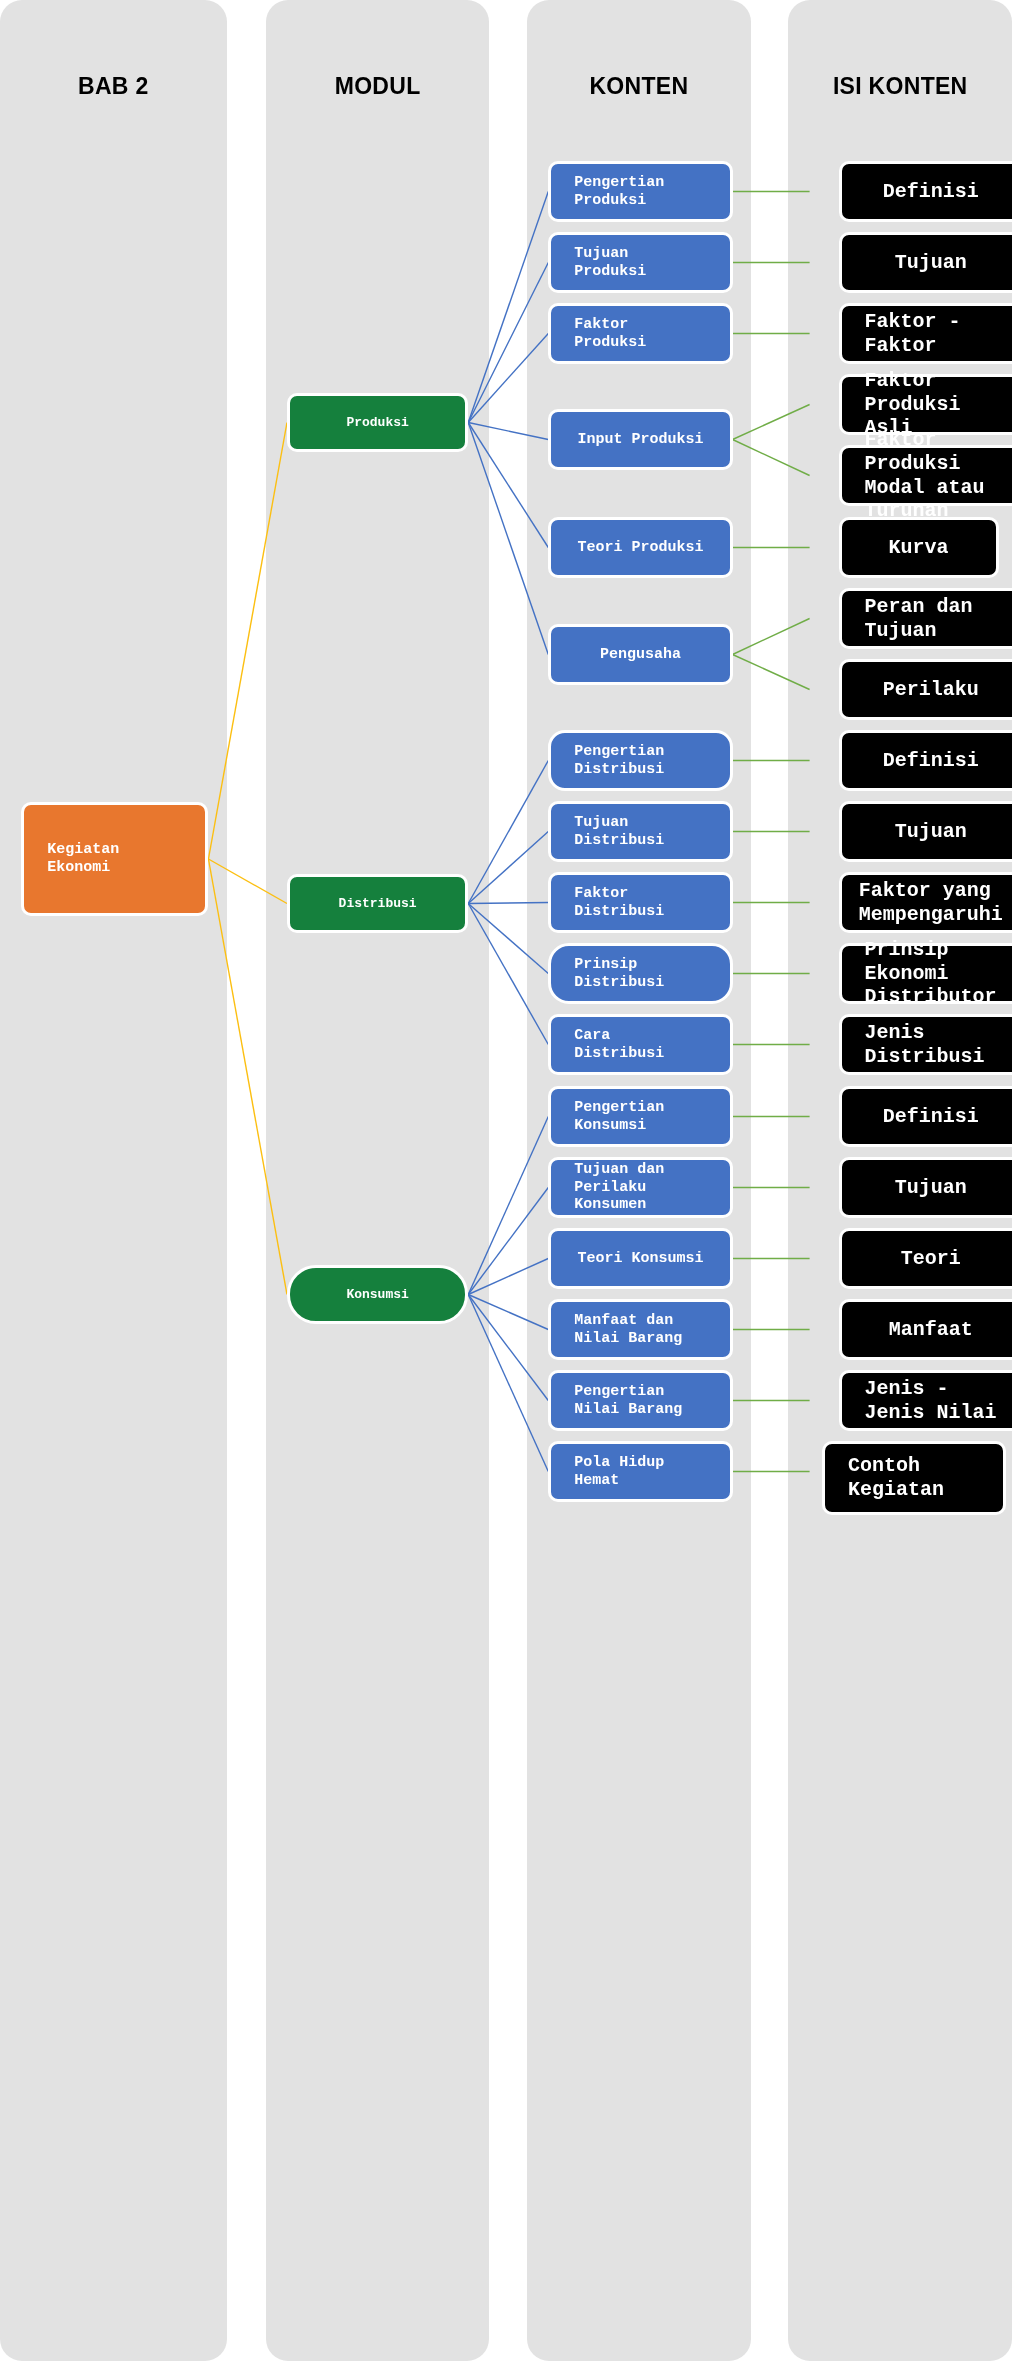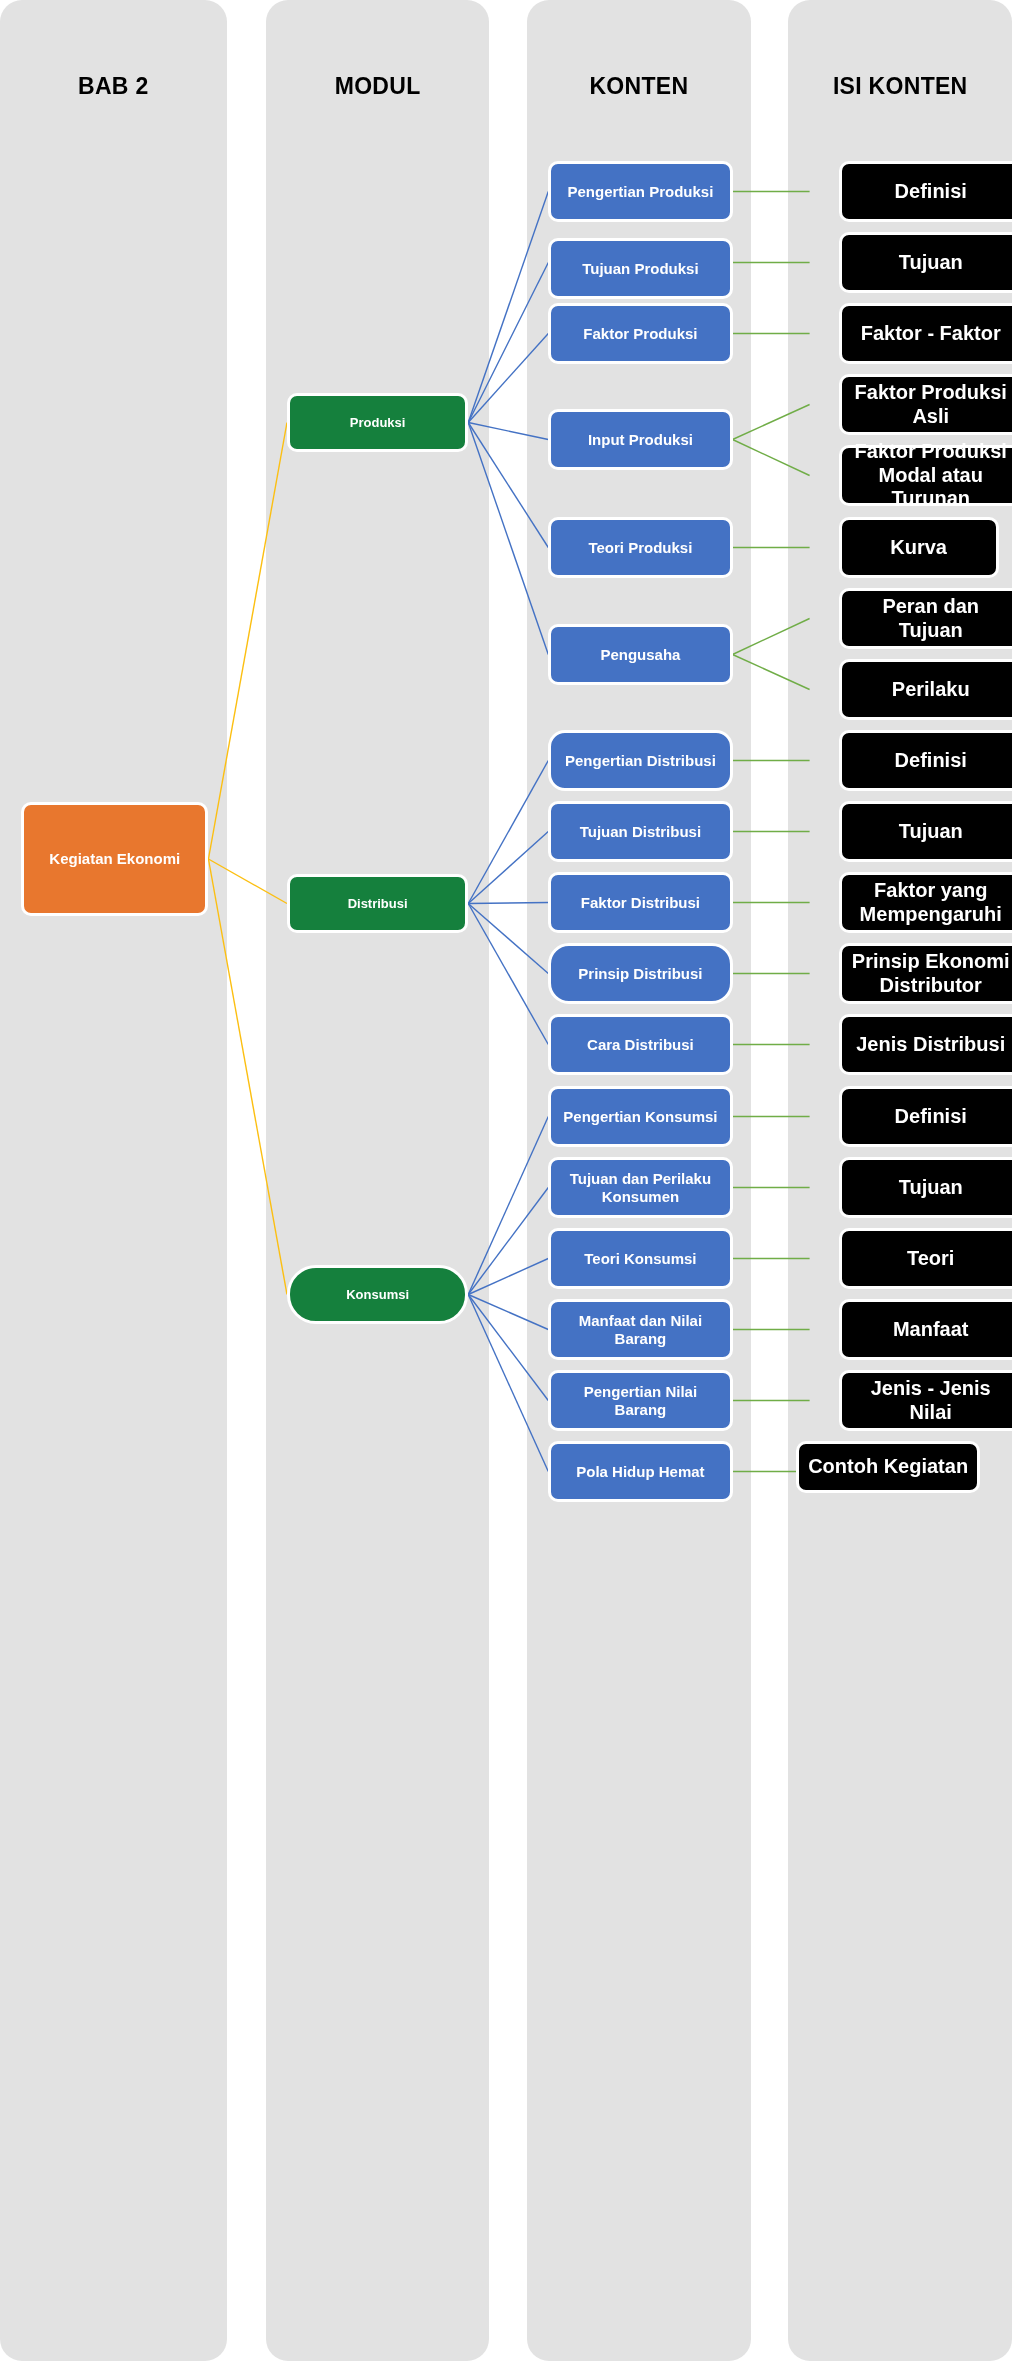--- a/index.html
+++ b/index.html
@@ -37,27 +37,28 @@
     width: 1012px; height: 2361px;
     pointer-events: none;
   }
 
   
   .node {
     position: absolute;
     display: flex;
     align-items: center;
     justify-content: center;
-    text-align: center;
+    text-align: left;
     border-radius: 10px;
     border: 3px solid #ffffff;
     color: #ffffff;
     font-weight: bold;
     line-height: 1.18;
-    padding: 2px 6px;
+    padding: 2px 23px;
+    font-family: Liberation Mono, monospace;
   }
   .node.root   { background:#e8772e; font-size:15px; }
   .node.module { background:#15803d; font-size:13px; }
   .node.konten { background:#4472c4; font-size:15px; }
   .node.isi    { background:#000000; font-size:20px;margin-left:29px; }
 </style>
 </head>
 <body>
 
 <div id="stage">
@@ -114,21 +115,21 @@
       <line x1="732.5671641791045" y1="1400.5" x2="809.6" y2="1400.5" stroke="#70ad47" stroke-width="1.4"></line>
       <line x1="732.5671641791045" y1="1471.5" x2="809.6" y2="1471.5" stroke="#70ad47" stroke-width="1.4"></line>
     </svg>
 
   <div id="nodes">
       <div class="node root" style="left: 21.1463px; top: 802px; width: 187.296px; height: 114px;">Kegiatan Ekonomi</div>
       <div class="node module" style="left: 286.985px; top: 393px; width: 181.254px; height: 59px;">Produksi</div>
       <div class="node module" style="left: 286.985px; top: 874px; width: 181.254px; height: 59px;">Distribusi</div>
       <div class="node module" style="left: 286.985px; top: 1265px; width: 181.254px; height: 59px; border-radius: 29px;">Konsumsi</div>
       <div class="node konten" style="left: 548.293px; top: 161px; width: 184.275px; height: 61px;">Pengertian Produksi</div>
-      <div class="node konten" style="left: 548.293px; top: 232px; width: 184.275px; height: 61px; margin-top: 6px;">Tujuan  Produksi</div>
+      <div class="node konten" style="left: 548.293px; top: 232px; width: 184.275px; height: 61px;">Tujuan  Produksi</div>
       <div class="node konten" style="left: 548.293px; top: 303px; width: 184.275px; height: 61px;">Faktor Produksi</div>
       <div class="node konten" style="left: 548.293px; top: 409px; width: 184.275px; height: 61px;">Input Produksi</div>
       <div class="node konten" style="left: 548.293px; top: 517px; width: 184.275px; height: 61px;">Teori Produksi</div>
       <div class="node konten" style="left: 548.293px; top: 624px; width: 184.275px; height: 61px;">Pengusaha</div>
       <div class="node konten" style="left: 548.293px; top: 730px; width: 184.275px; height: 61px; border-radius: 17px;">Pengertian Distribusi</div>
       <div class="node konten" style="left: 548.293px; top: 801px; width: 184.275px; height: 61px;">Tujuan  Distribusi</div>
       <div class="node konten" style="left: 548.293px; top: 872px; width: 184.275px; height: 61px;">Faktor  Distribusi</div>
       <div class="node konten" style="left: 548.293px; top: 943px; width: 184.275px; height: 61px; border-radius: 21px;">Prinsip  Distribusi</div>
       <div class="node konten" style="left: 548.293px; top: 1014px; width: 184.275px; height: 61px;">Cara Distribusi</div>
       <div class="node konten" style="left: 548.293px; top: 1086px; width: 184.275px; height: 61px;">Pengertian Konsumsi</div>
@@ -148,16 +149,16 @@
       <div class="node isi" style="left: 809.6px; top: 730px; width: 184.275px; height: 61px;">Definisi</div>
       <div class="node isi" style="left: 809.6px; top: 801px; width: 184.275px; height: 61px;">Tujuan</div>
       <div class="node isi" style="left: 809.6px; top: 872px; width: 184.275px; height: 61px;">Faktor  yang Mempengaruhi</div>
       <div class="node isi" style="left: 809.6px; top: 943px; width: 184.275px; height: 61px;">Prinsip  Ekonomi Distributor</div>
       <div class="node isi" style="left: 809.6px; top: 1014px; width: 184.275px; height: 61px;">Jenis Distribusi</div>
       <div class="node isi" style="left: 809.6px; top: 1086px; width: 184.275px; height: 61px;">Definisi</div>
       <div class="node isi" style="left: 809.6px; top: 1157px; width: 184.275px; height: 61px;">Tujuan</div>
       <div class="node isi" style="left: 809.6px; top: 1228px; width: 184.275px; height: 61px;">Teori</div>
       <div class="node isi" style="left: 809.6px; top: 1299px; width: 184.275px; height: 61px;">Manfaat</div>
       <div class="node isi" style="left: 809.6px; top: 1370px; width: 184.275px; height: 61px;">Jenis - Jenis Nilai</div>
-      <div class="node isi" style="left: 767px; top: 1441px; width: 184.275px; height: 52px;">Contoh  Kegiatan</div>
+      <div class="node isi" style="left: 793px; top: 1441px; width: 184.275px; height: 74px;">Contoh  Kegiatan</div>
     </div>
 
 </div>
 
 </body></html>

